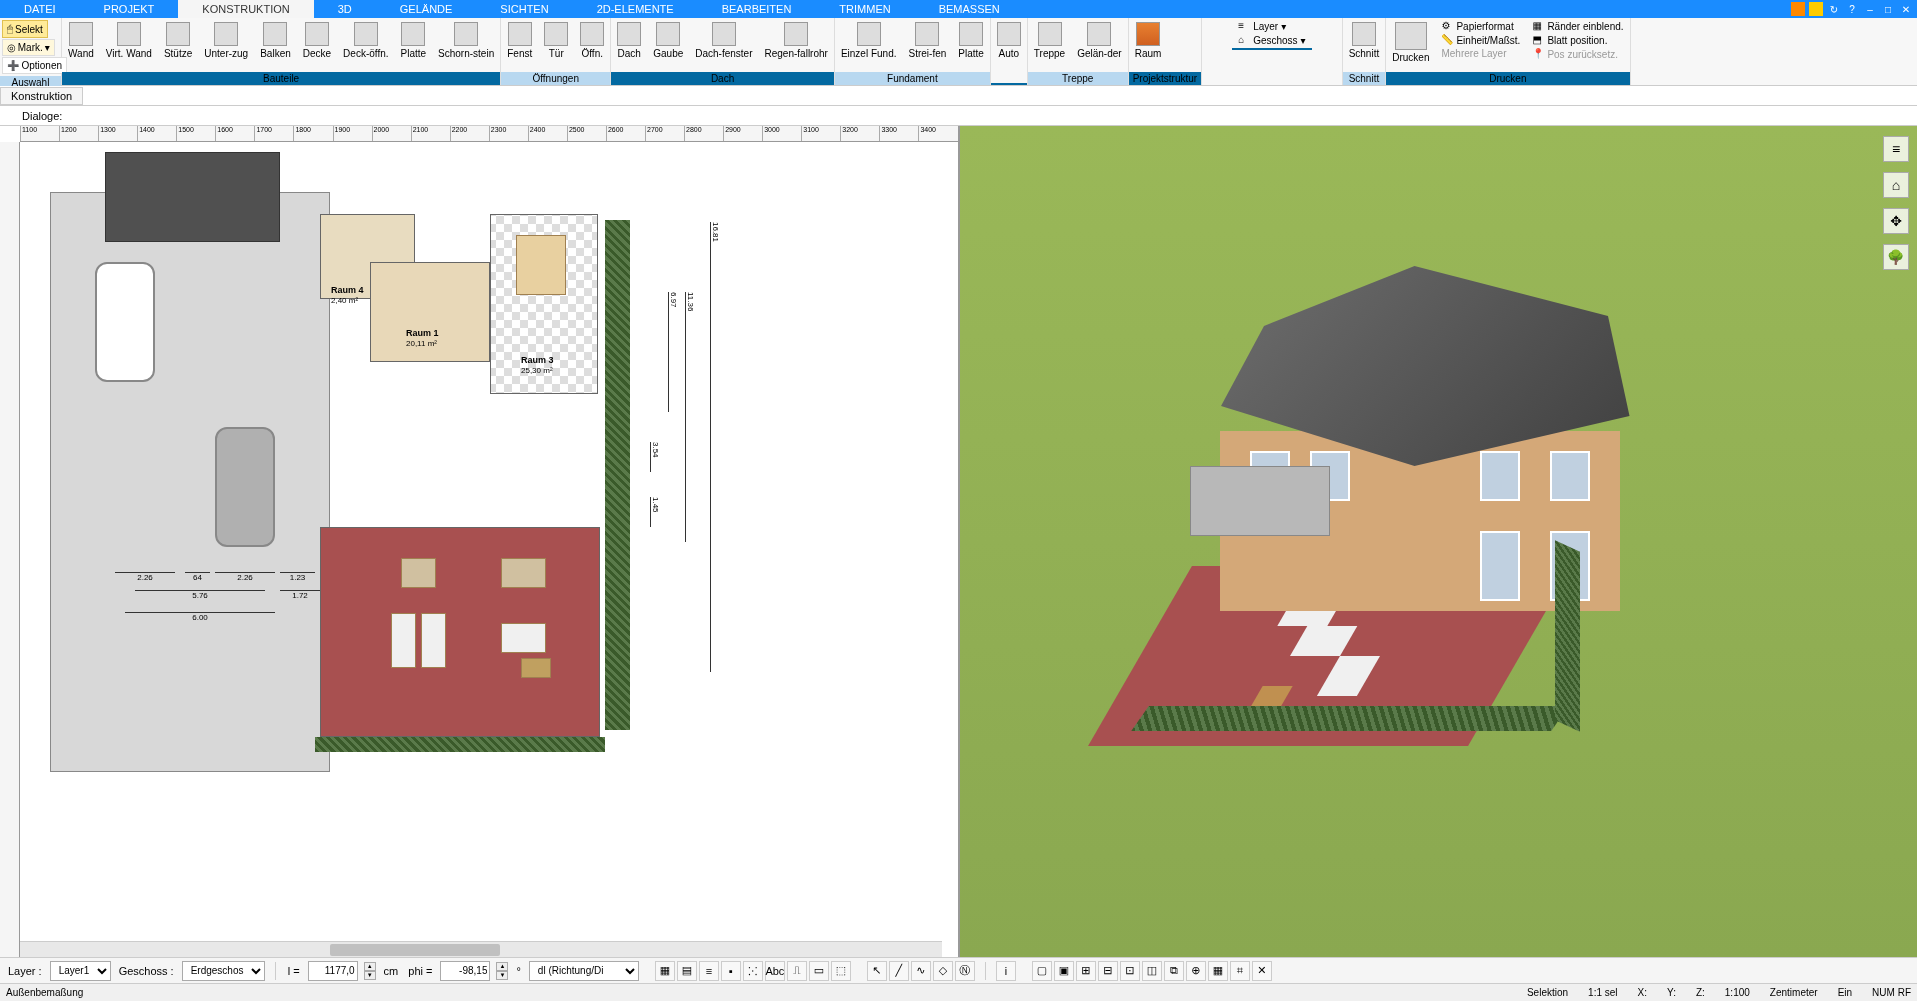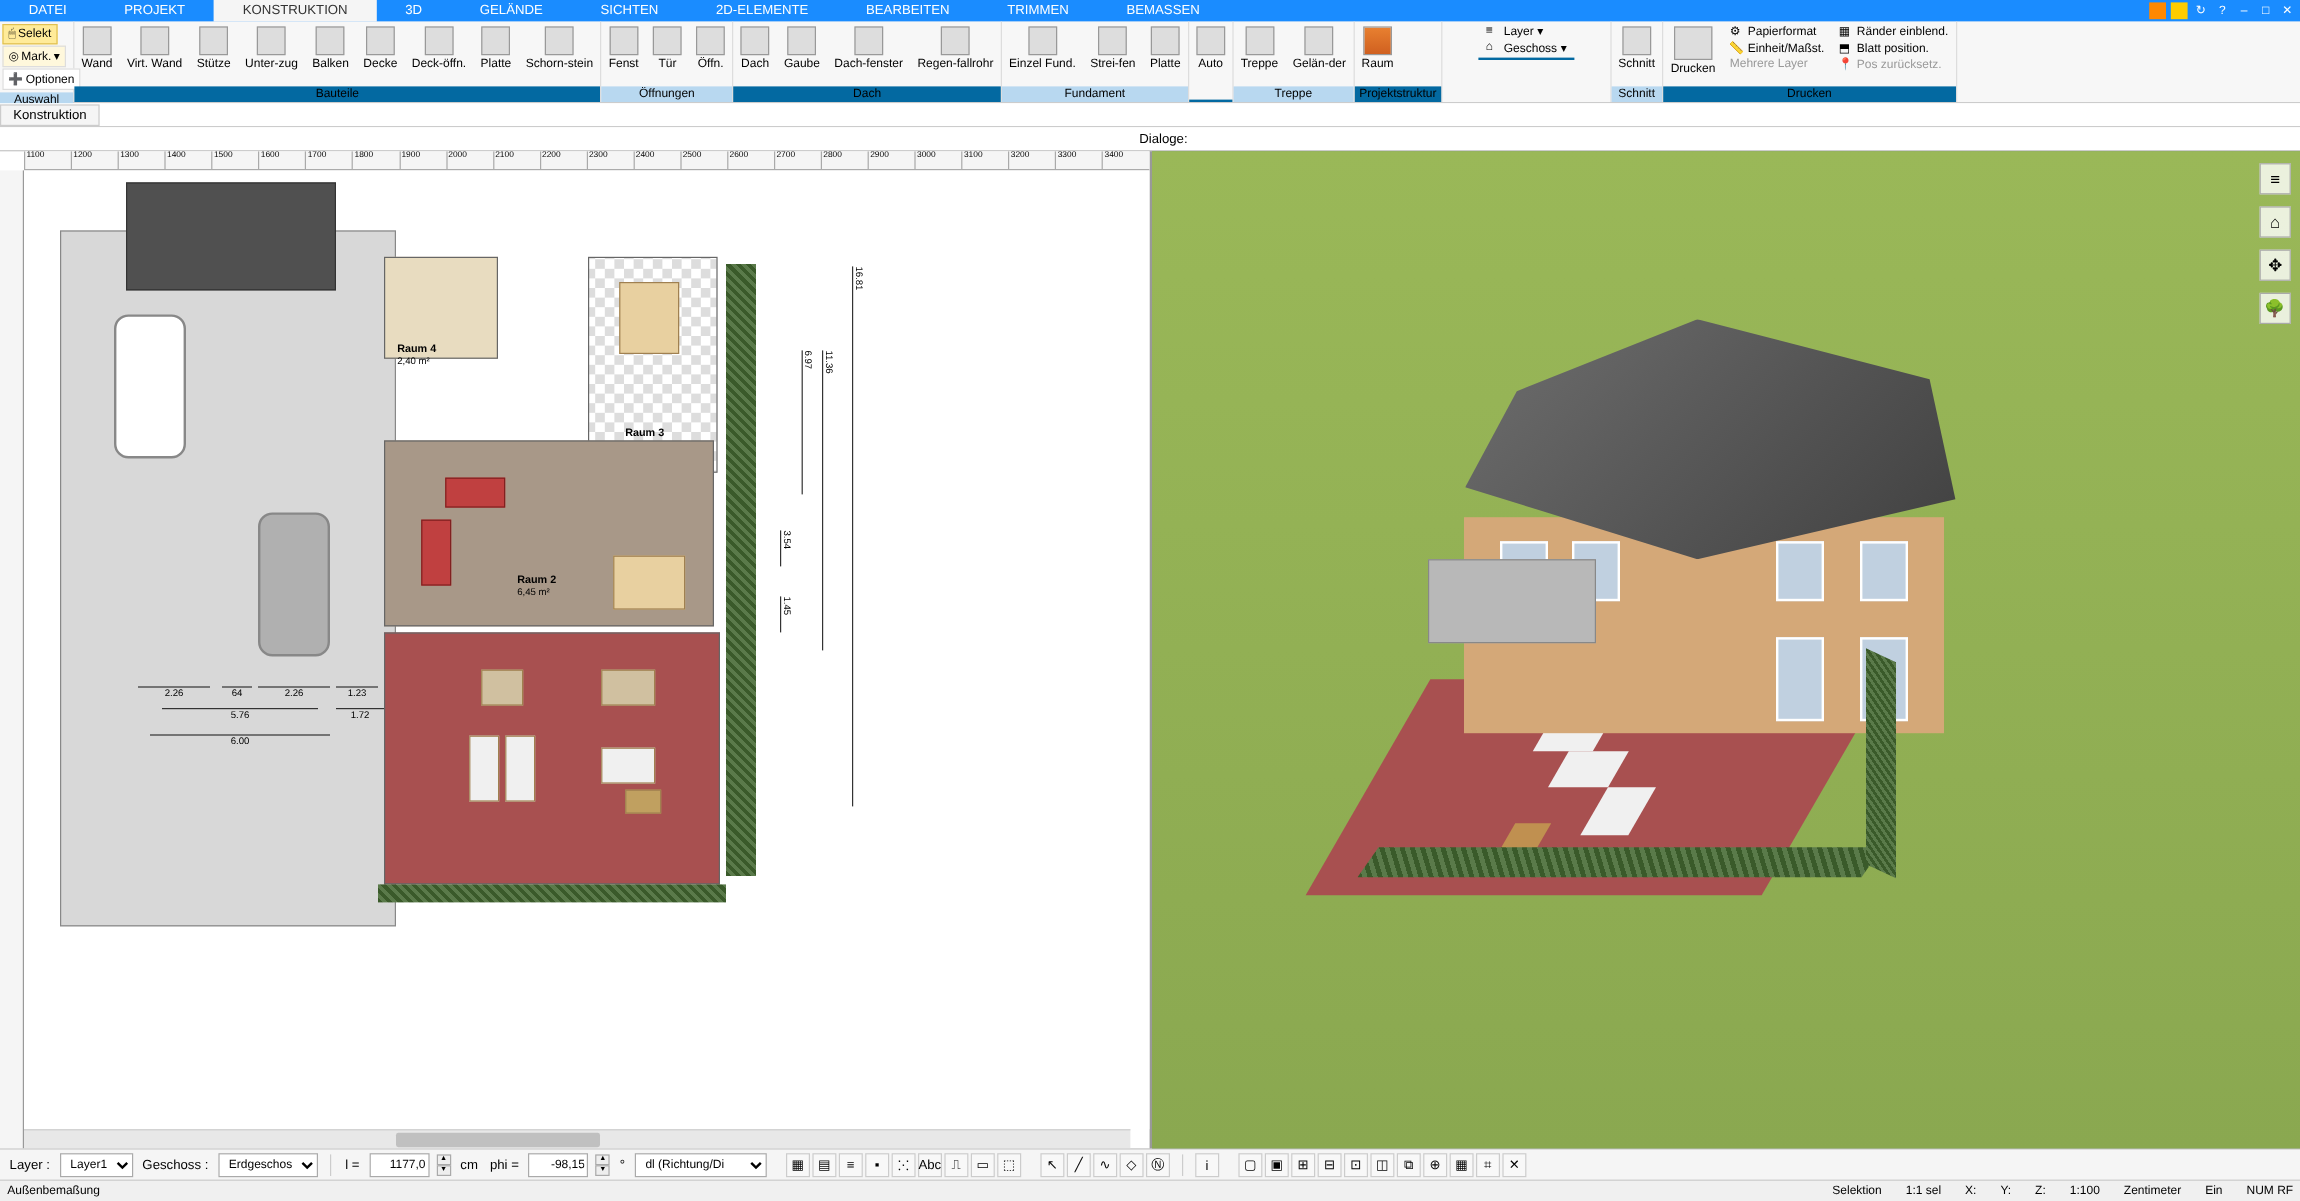--- a/index.html
+++ b/index.html
@@ -25,21 +25,21 @@
 .ribbon-group-label { font-size: 10px; text-align: center; background: #0369a1; padding: 1px 4px; }
 .ribbon-group-label.blue { background: #b8d8f0; }
 .ribbon-right { display: flex; flex-direction: column; padding: 2px 6px; gap: 2px; font-size: 10px; }
 .ribbon-right-row { display: flex; align-items: center; gap: 4px; }
 .ribbon-right-item { display: flex; align-items: center; gap: 3px; cursor: pointer; white-space: nowrap; }
 .mini-icon { width: 12px; height: 12px; display: inline-block; }
 
 
 .sub-header { height: 20px; background: #fff; border-bottom: 1px solid #ccc; display: flex; align-items: center; font-size: 11px; }
 .sub-tab { padding: 2px 10px; border: 1px solid #ccc; background: #f5f5f5; }
-.dialoge-row { height: 20px; background: #fff; border-bottom: 1px solid #ccc; display: flex; align-items: center; font-size: 11px; padding-left: 22px; justify-content: center; }
+.dialoge-row { height: 20px; background: #fff; border-bottom: 1px solid #ccc; display: flex; align-items: center; font-size: 11px; padding-left: 22px; }
 
 
 .workspace { flex: 1; display: flex; background: #888; position: relative; }
 .view-2d { flex: 1; background: #fff; position: relative; border-right: 2px solid #999; overflow: hidden; }
 .view-3d { flex: 1; background: #8ab060; position: relative; overflow: hidden; }
 
 
 .ruler-h { position: absolute; top: 0; left: 20px; right: 0; height: 16px; background: #f5f5f5; border-bottom: 1px solid #999; font-size: 8px; display: flex; }
 .ruler-v { position: absolute; top: 16px; left: 0; bottom: 0; width: 20px; background: #f5f5f5; border-right: 1px solid #999; }
 .ruler-tick { flex: 1; border-left: 1px solid #aaa; padding-left: 1px; font-size: 7px; }
@@ -365,29 +365,26 @@
     <div class="ruler-v"></div>
     <div class="canvas-2d">
       <div class="driveway"></div>
       <div class="garage"></div>
       <div class="car" style="top:120px;left:75px"></div>
       <div class="car dark" style="top:285px;left:195px"></div>
 
       <div class="room room-4">
         <div class="room-label" style="top:30px;left:10px"><span>Raum 4</span><br><span style="font-weight:normal;font-size:8px">2,40 m²</span></div>
       </div>
+      <div class="room room-1">
+        <div class="room-label" style="top:25px;left:35px"><span>Raum 1</span><br><span style="font-weight:normal;font-size:8px">20,11 m²</span></div>
+      </div>
       <div class="room room-3">
         <div class="room-label" style="top:100px;left:30px"><span>Raum 3</span><br><span style="font-weight:normal;font-size:8px">25,30 m²</span></div>
         <div class="table" style="top:20px;left:25px;width:50px;height:60px"></div>
-      </div>
-      <div class="room room-2">
-        <div class="room-label" style="top:70px;left:110px"><span>Raum 2</span><br><span style="font-weight:normal;font-size:8px">6,45 m²</span></div>
-        <div class="furniture" style="top:30px;left:50px;width:50px;height:25px"></div>
-        <div class="furniture" style="top:65px;left:30px;width:25px;height:55px"></div>
-        <div class="table" style="top:95px;left:190px;width:60px;height:45px"></div>
       </div>
       <div class="terrace">
         <div class="table" style="top:30px;left:80px;width:35px;height:30px;background:#d0c0a0"></div>
         <div class="table" style="top:30px;left:180px;width:45px;height:30px;background:#d0c0a0"></div>
         <div class="table" style="top:85px;left:70px;width:25px;height:55px;background:#f0f0f0"></div>
         <div class="table" style="top:85px;left:100px;width:25px;height:55px;background:#f0f0f0"></div>
         <div class="table" style="top:95px;left:180px;width:45px;height:30px;background:#f0f0f0"></div>
         <div class="table" style="top:130px;left:200px;width:30px;height:20px;background:#c0a060"></div>
       </div>
 

